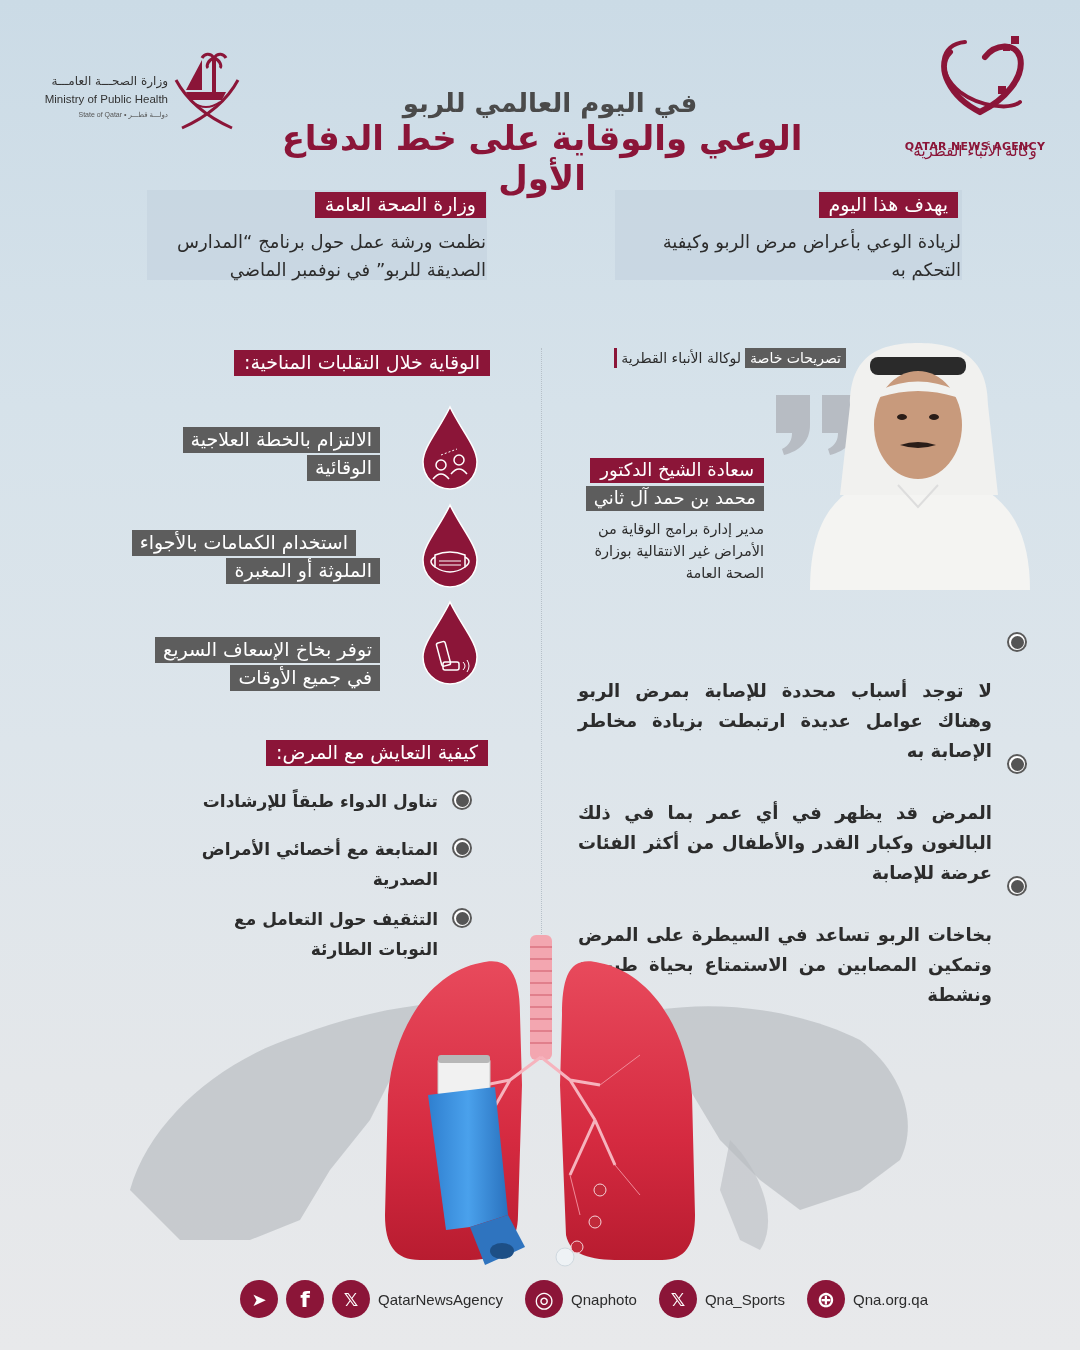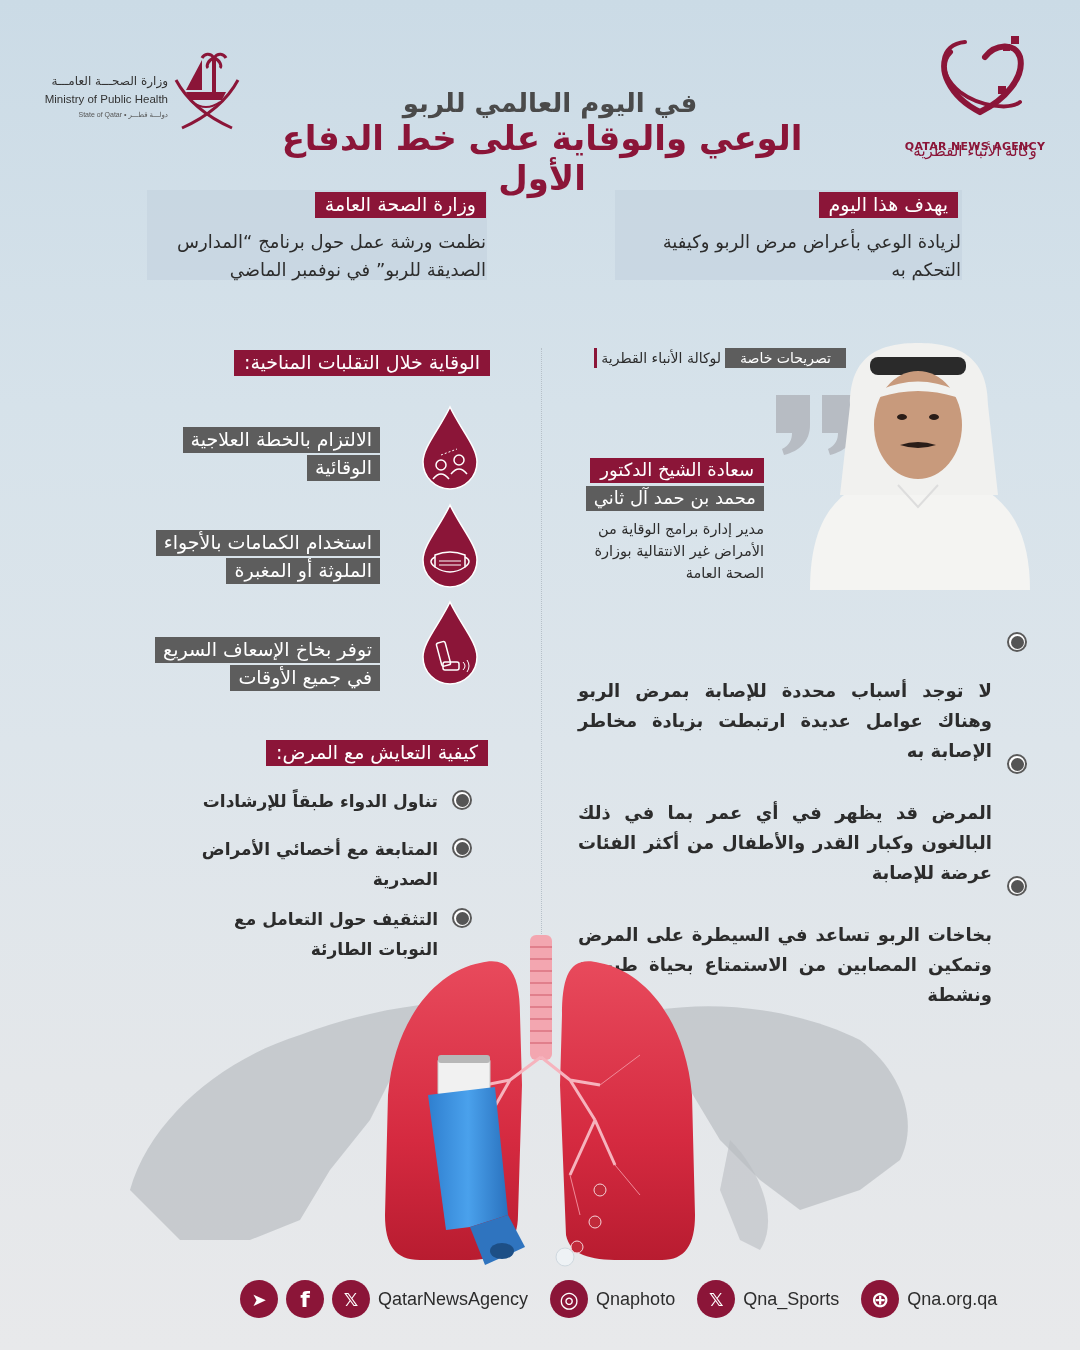--- a/index.html
+++ b/index.html
@@ -37,21 +37,21 @@
   .drop { width: 62px; height: 85px; }
 
   
   .bullet { width: 20px; height: 20px; border-radius: 50%; border: 2px solid #5a5a5a; background: #fff; display: flex; align-items: center; justify-content: center; }
   .bullet::after { content: ""; width: 13px; height: 13px; border-radius: 50%; background: #555; }
   .bullet-text { font-size: 17px; line-height: 30px; color: #2c2c2c; font-weight: bold; }
   .bullet-text-lg { font-size: 18px; line-height: 30px; color: #2c2c2c; font-weight: bold; text-align: justify; text-align-last: right; margin-top: 48px; }
 
   
   .social-circle { width: 38px; height: 38px; border-radius: 50%; background: #8b1538; display: flex; align-items: center; justify-content: center; color: #fff; font-size: 18px; font-weight: bold; }
-  .social-label { font-size: 18px; color: #2c2c2c; font-family: "Liberation Sans", sans-serif; white-space: nowrap; }
+  .social-label { font-size: 15px; color: #2c2c2c; font-family: "Liberation Sans", sans-serif; white-space: nowrap; }
 </style>
 </head>
 <body>
 
 <svg class="abs" style="left:0;top:940px;width:1080px;height:330px;" viewBox="0 0 1080 330">
   <path d="M130 250 C150 180 220 120 300 95 C340 80 380 70 420 65 L430 90 L400 120 L370 180 L330 230 L300 280 L250 300 L180 300 Z" fill="#b9bdc2" opacity="0.7"></path>
   <path d="M660 70 C720 60 800 70 860 100 C900 130 920 180 900 220 L860 250 L800 270 L760 240 L720 200 L690 150 Z" fill="#b9bdc2" opacity="0.7"></path>
   <path d="M730 200 C760 230 780 280 760 310 L740 300 L720 250 Z" fill="#b9bdc2" opacity="0.6"></path>
 </svg>
 
@@ -85,21 +85,21 @@
 <div class="abs tag-maroon rtl" style="right:122px;top:192px;">يهدف هذا اليوم</div>
 <div class="abs box-text rtl" style="left:625px;top:228px;width:336px;">لزيادة الوعي بأعراض مرض الربو وكيفية التحكم به</div>
 
 <div class="abs info-box" style="left:147px;top:190px;width:340px;height:90px;"></div>
 <div class="abs tag-maroon rtl" style="right:594px;top:192px;">وزارة الصحة العامة</div>
 <div class="abs box-text rtl" style="left:150px;top:228px;width:336px;">نظمت ورشة عمل حول برنامج “المدارس الصديقة للربو” في نوفمبر الماضي</div>
 
 <div class="abs divider"></div>
 
 <div class="abs rtl" style="right:234px;top:348px;display:flex;align-items:center;gap:0;font-size:14px;">
-  <span class="tag-gray" style="font-size:14px;padding:2px 15px;">تصريحات خاصة</span>
+  <span class="tag-gray" style="font-size:14px;padding:2px 5px;">تصريحات خاصة</span>
   <span style="padding:0 4px;color:#2c2c2c;">لوكالة الأنباء القطرية</span>
   <span style="display:inline-block;width:3px;height:20px;background:#8b1538;"></span>
 </div>
 
 <svg class="abs" style="left:772px;top:395px;width:90px;height:62px;" viewBox="0 0 90 62">
   <path d="M4 0 H38 V30 C38 46 28 56 12 60 L10 54 C18 50 20 44 20 38 H4 Z" fill="#b7bcc3"></path>
   <path d="M50 0 H84 V30 C84 46 74 56 58 60 L56 54 C64 50 66 44 66 38 H50 Z" fill="#b7bcc3"></path>
 </svg>
 
 <div class="abs" style="left:780px;top:335px;width:275px;height:255px;overflow:hidden;">
@@ -147,21 +147,21 @@
 </svg>
 <div class="abs tag-gray rtl" style="right:700px;top:427px;">الالتزام بالخطة العلاجية</div>
 <div class="abs tag-gray rtl" style="right:700px;top:455px;">الوقائية</div>
 
 <svg class="abs drop" style="left:419px;top:503px;" viewBox="0 0 62 85">
   <path d="M31 2 C20 25 4 42 4 57 A27 27 0 0 0 58 57 C58 42 42 25 31 2 Z" fill="#8b1538" stroke="#fff" stroke-width="1.5"></path>
   <path d="M16 52 Q31 46 46 52 L46 64 Q31 74 16 64 Z" fill="none" stroke="#fff" stroke-width="1.5"></path>
   <path d="M20 58 H42 M20 62 H42" stroke="#fff" stroke-width="1"></path>
   <path d="M16 54 Q8 58 16 64 M46 54 Q54 58 46 64" fill="none" stroke="#fff" stroke-width="1.5"></path>
 </svg>
-<div class="abs tag-gray rtl" style="right:700px;top:530px;">استخدام الكمامات بالأجواء</div>
+<div class="abs tag-gray rtl" style="right:724px;top:530px;">استخدام الكمامات بالأجواء</div>
 <div class="abs tag-gray rtl" style="right:700px;top:558px;">الملوثة أو المغبرة</div>
 
 <svg class="abs drop" style="left:419px;top:600px;" viewBox="0 0 62 85">
   <path d="M31 2 C20 25 4 42 4 57 A27 27 0 0 0 58 57 C58 42 42 25 31 2 Z" fill="#8b1538" stroke="#fff" stroke-width="1.5"></path>
   <rect x="20" y="42" width="9" height="24" rx="2" fill="none" stroke="#fff" stroke-width="1.5" transform="rotate(-15 24 54)"></rect>
   <rect x="24" y="62" width="16" height="8" rx="2" fill="none" stroke="#fff" stroke-width="1.5"></rect>
   <path d="M44 62 Q48 66 44 70 M48 60 Q52 66 48 72" fill="none" stroke="#fff" stroke-width="1"></path>
 </svg>
 <div class="abs tag-gray rtl" style="right:700px;top:637px;">توفر بخاخ الإسعاف السريع</div>
 <div class="abs tag-gray rtl" style="right:700px;top:665px;">في جميع الأوقات</div>

